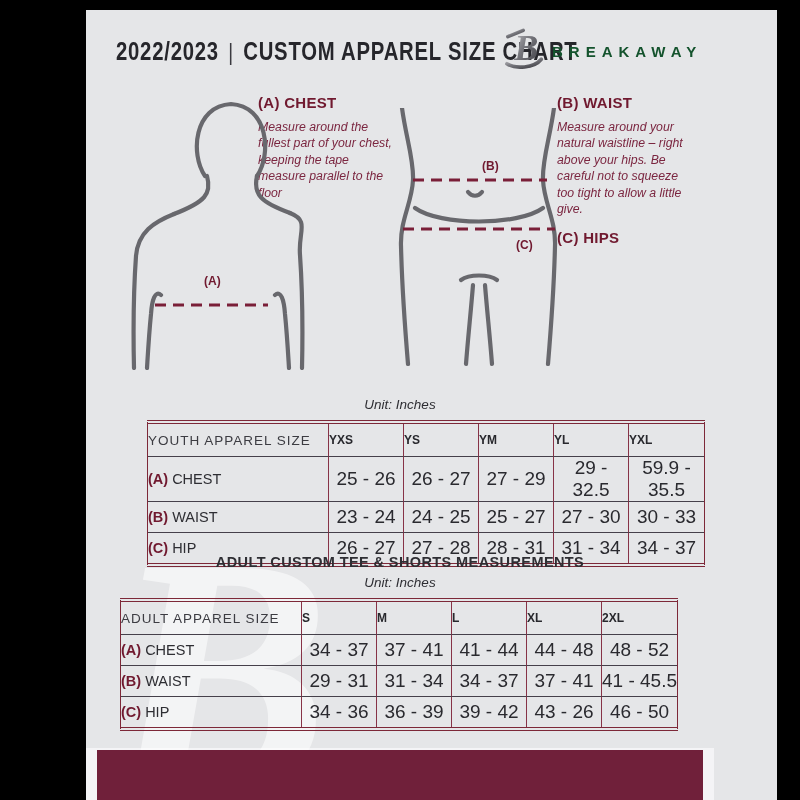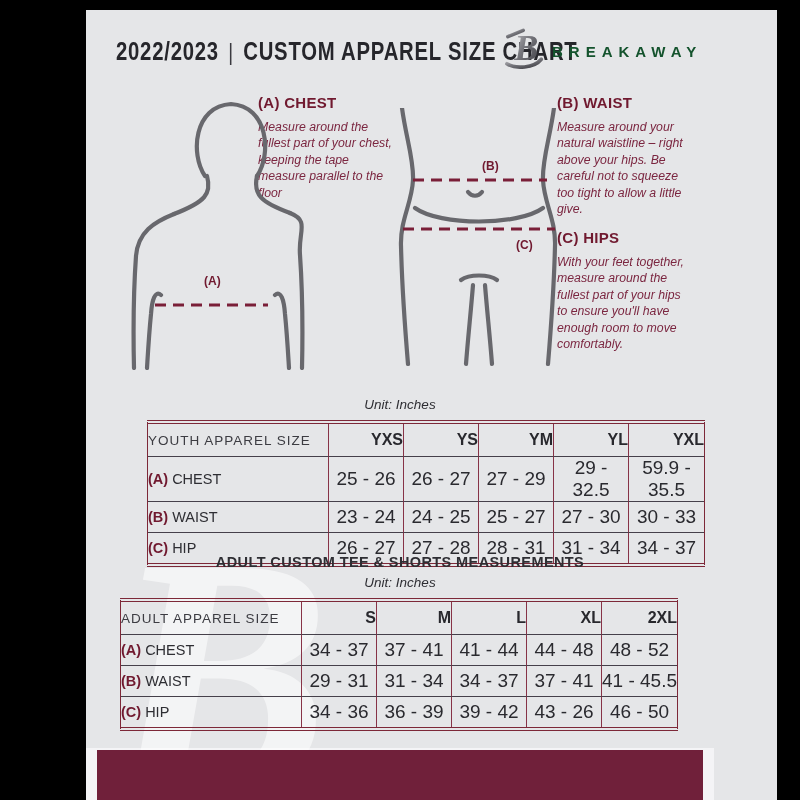--- a/index.html
+++ b/index.html
@@ -61,21 +61,21 @@
     padding:0;border-right:1.5px solid #873347;background:transparent;
   }
   table.size th:last-child,table.size td:last-child{border-right:none;}
   table.size thead th{border-bottom:1.6px solid #45404a;}
   table.size tbody tr td{border-bottom:1.6px solid #45404a;}
   table.size tbody tr:last-child td{border-bottom:none;}
   th.hlabel{
     text-align:left;padding-left:18px;font-weight:400;font-size:13.5px;
     letter-spacing:1px;color:#3c3c42;height:32px;
   }
-  th.hsize{font-weight:700;font-size:16px;color:#28282d;height:32px;text-align:right;}
+  th.hsize{font-weight:700;font-size:12px;color:#28282d;height:32px;text-align:left;}
   td.rlabel{text-align:left;padding-left:28px;font-size:14.5px;color:#2e2e33;height:30px;}
   td.rlabel b{color:#70192f;font-weight:800;padding-right:4px;}
   td.val{text-align:center;font-size:19px;color:#2a2a2f;height:30px;}
   #youth-title{top:366px;} #youth-unit{top:387px;}
   #youth-table{top:410px;margin-left:27px;}
   #adult-title{top:544px;} #adult-unit{top:565px;}
   #adult-table{top:588px;}
   
   .watermark{
     position:absolute;left:24px;top:498px;z-index:1;
@@ -114,21 +114,20 @@
   <div class="instr" id="instr-a">
     <h3>(A) CHEST</h3>
     <p>Measure around the fullest part of your chest, keeping the tape measure parallel to the floor</p>
   </div>
   <div class="instr" id="instr-b">
     <h3>(B) WAIST</h3>
     <p>Measure around your natural waistline – right above your hips. Be careful not to squeeze too tight to allow a little give.</p>
   </div>
   <div class="instr" id="instr-c">
     <h3>(C) HIPS</h3>
-    <p>With your feet together, measure around the fullest part of your hips to ensure you'll have enough room to move comfortably.</p>
   </div>
 
   <svg class="fig" id="fig-upper" viewBox="0 0 180 278" width="180" height="278">
     <path class="sil" d="M77,84 C62,62 66,14 103,12 C140,14 144,62 129,84"></path>
     <path class="sil" d="M79,84 C84,102 77,110 46,122"></path>
     <path class="sil" d="M129,84 C125,102 132,110 162,121"></path>
     <path class="sil" d="M46,122 C26,130 10,140 8,164 C6,192 5,232 6,276"></path>
     <path class="sil" d="M162,121 C182,129 170,139 172,163 C174,192 175,232 174,276"></path>
     <path class="sil" d="M33,203 C27,198 24,208 23,222 C21,242 20,260 19,276"></path>
     <path class="sil" d="M147,203 C153,198 156,208 157,222 C159,242 160,260 161,276"></path>

